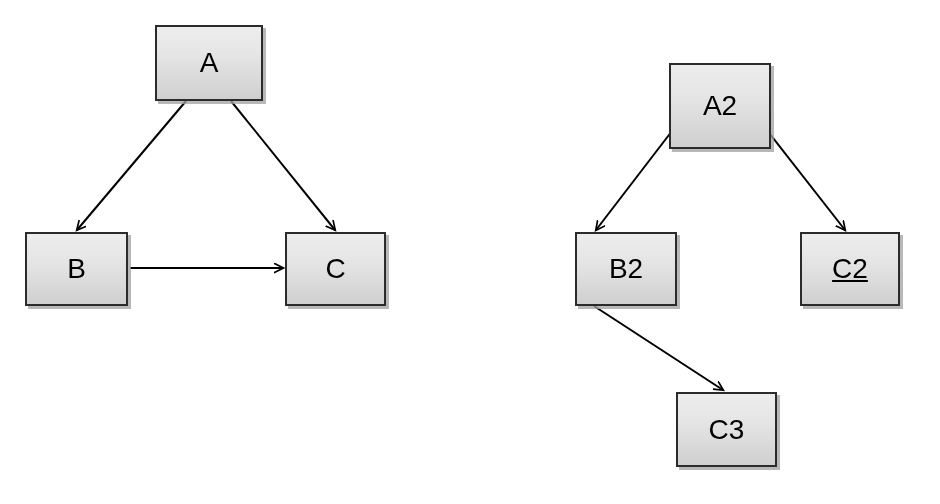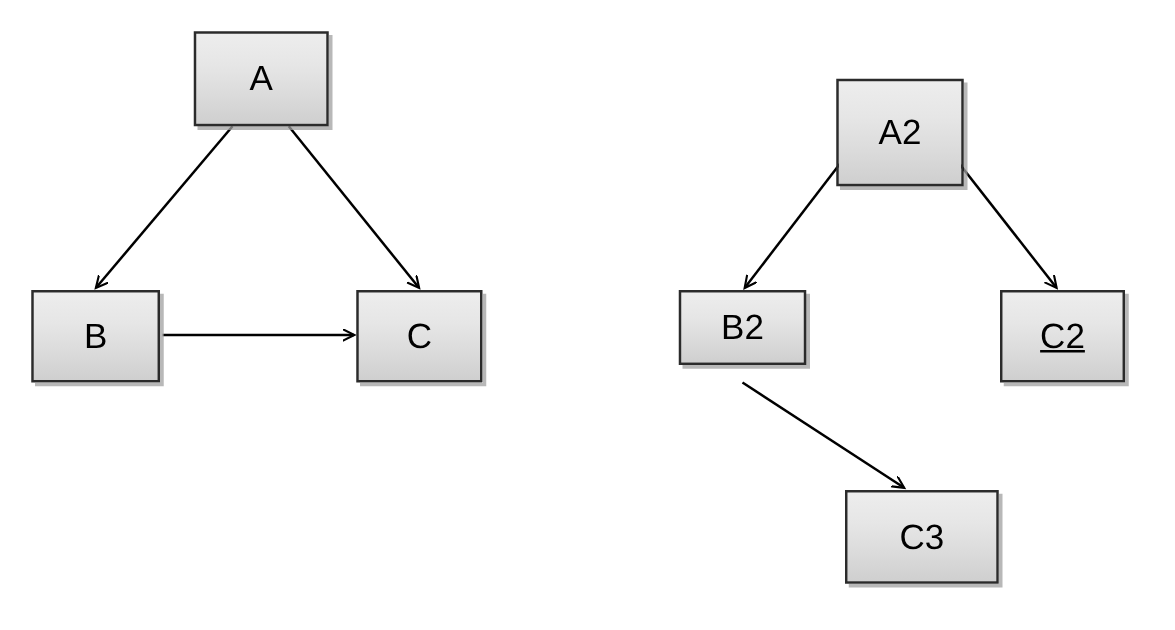--- a/index.html
+++ b/index.html
@@ -86,25 +86,25 @@
   </div>
 
   <div class="node" style="left:285px; top:232px; width:101px; height:74px;">
     <span class="node-label">C</span>
   </div>
 
   <div class="node" style="left:669px; top:26px; width:102px; height:86px;margin-top:37px;">
     <span class="node-label">A2</span>
   </div>
 
-  <div class="node" style="left:543px; top:232px; width:102px; height:60px;">
+  <div class="node" style="left:575px; top:232px; width:102px; height:74px;">
     <span class="node-label">B2</span>
   </div>
 
   <div class="node" style="left:800px; top:232px; width:100px; height:74px;text-decoration:underline;">
     <span class="node-label">C2</span>
   </div>
 
-  <div class="node" style="left:676px; top:392px; width:123px; height:75px;">
+  <div class="node" style="left:676px; top:392px; width:101px; height:75px;">
     <span class="node-label">C3</span>
   </div>
 
 </div>
 
 </body></html>

